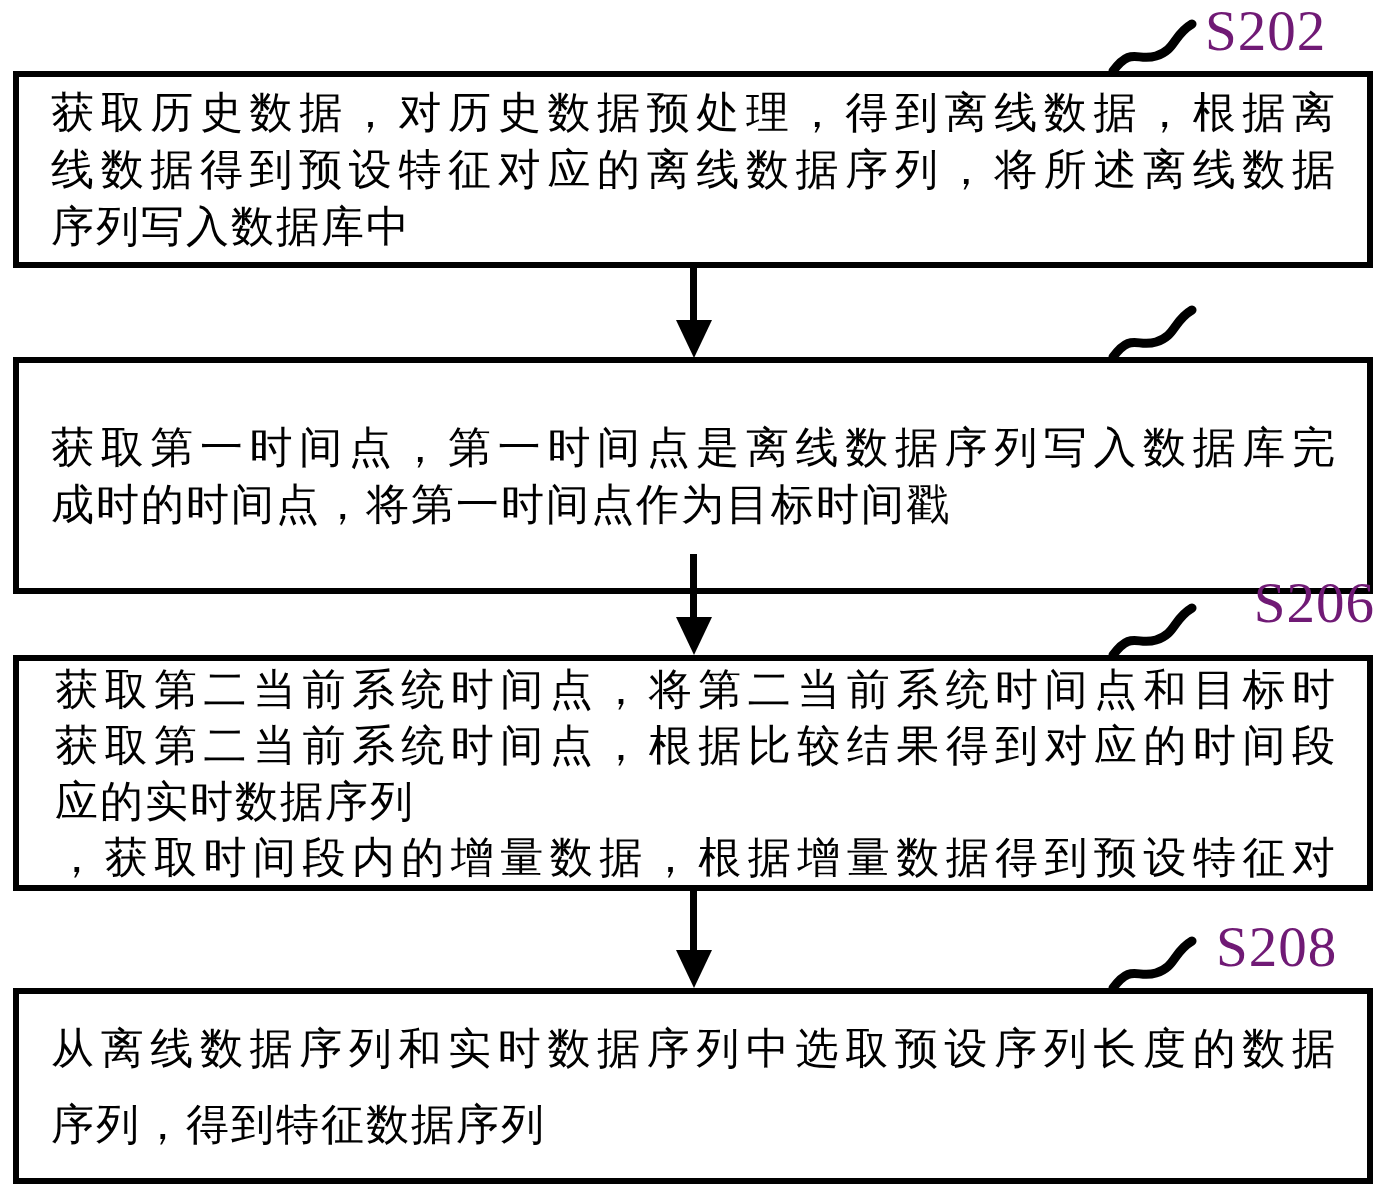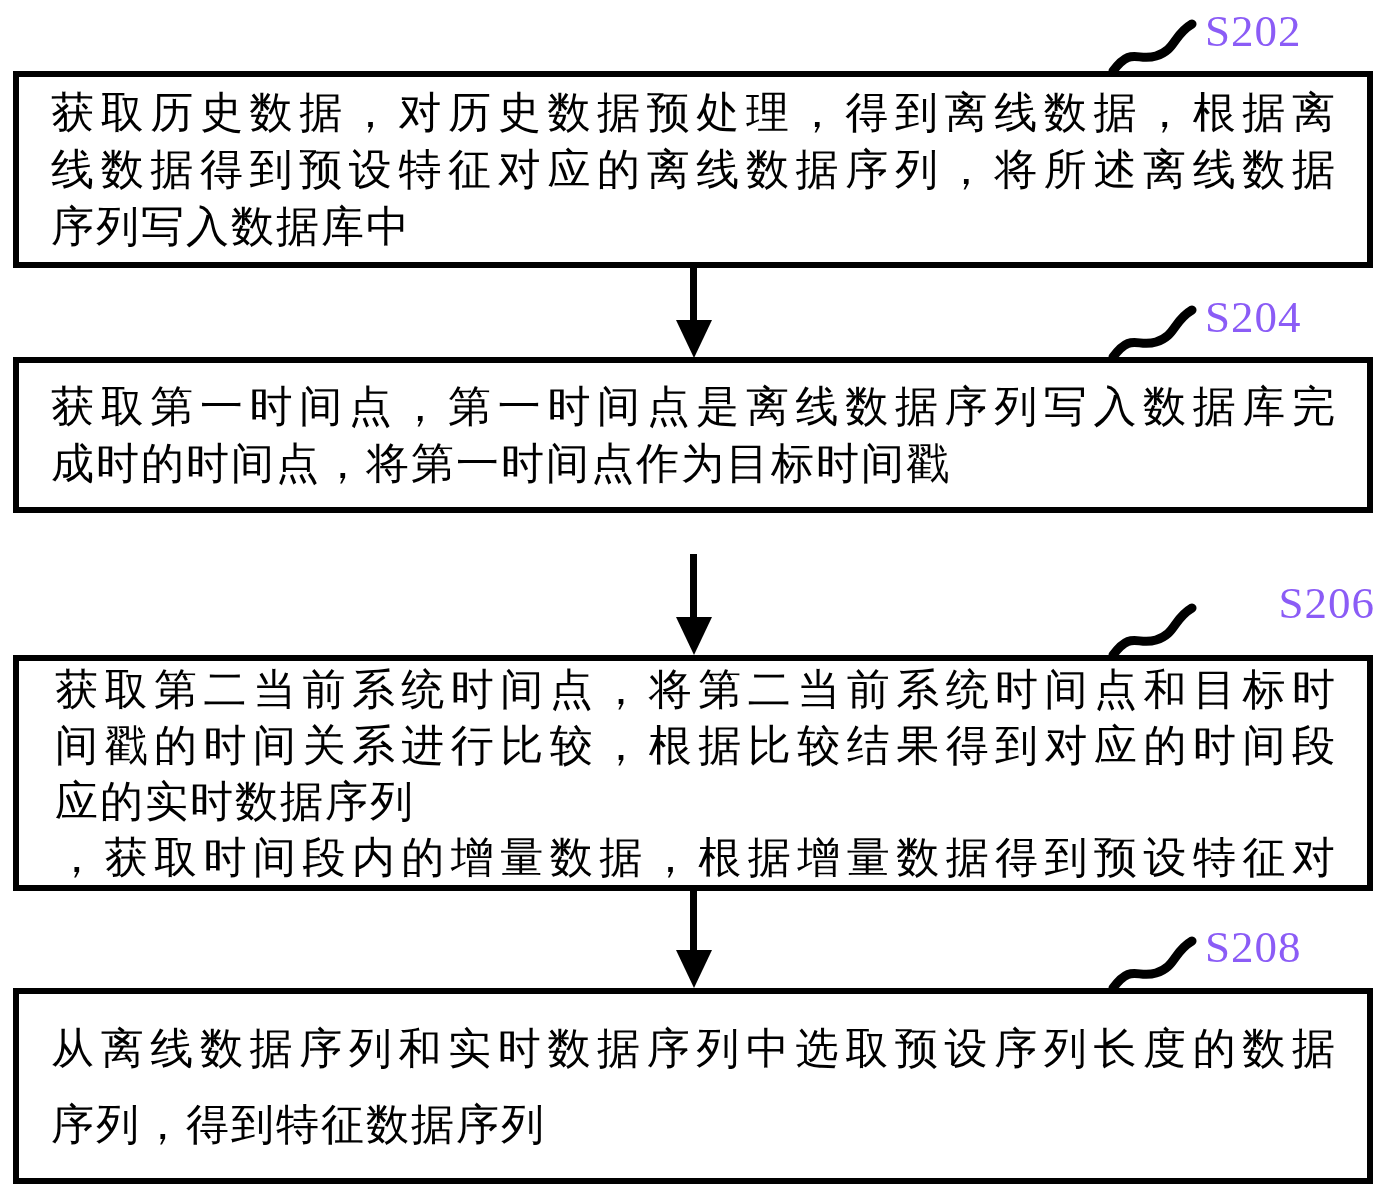--- a/index.html
+++ b/index.html
@@ -25,21 +25,21 @@
     background: #ffffff;
     display: flex;
     flex-direction: column;
     justify-content: center;
     padding: 0 32px;
     font-size: 43px;
     line-height: 57px;
     font-weight: 400;
   }
   .box-1 { top: 71px;  height: 197px; }
-  .box-2 { top: 357px; height: 156px; }
+  .box-2 { top: 357px; height: 237px; }
   .box-3 { top: 655px; height: 236px; line-height: 56px; padding-left: 36px; }
   .box-4 { top: 988px; height: 196px; gap: 19px; }
   .line { white-space: nowrap; }
   .line.full {
     text-align: justify;
     text-align-last: justify;
     white-space: normal;
   }
   .line.last {
     text-align: left;
@@ -70,29 +70,29 @@
   .ah-1 { top: 320px; }
   .al-2 { top: 554px; height: 63px; }
   .ah-2 { top: 617px; }
   .al-3 { top: 891px; height: 59px; }
   .ah-3 { top: 950px; }
   .step-label {
     position: absolute;
     left: 1205px;
     width: 170px;
     font-family: "Liberation Serif", serif;
-    font-size: 45px;
+    font-size: 57px;
     line-height: 46px;
-    color: #8b5cf6;
+    color: #701a75;
     letter-spacing: 1px;
   }
   .sl-1 { top: 8px; }
   .sl-2 { top: 294px; }
   .sl-3 { top: 580px; text-align: right; }
-  .sl-4 { top: 924px; }
+  .sl-4 { top: 924px; margin-left: 11px; }
   .squiggle {
     position: absolute;
     left: 1108px;
     width: 92px;
     height: 54px;
   }
   .sq-1 { top: 19px; }
   .sq-2 { top: 305px; }
   .sq-3 { top: 603px; }
   .sq-4 { top: 936px; }
@@ -119,38 +119,37 @@
   </div>
 
   <div class="arrow">
     <div class="arrow-line al-1"></div>
     <div class="arrow-head ah-1"></div>
   </div>
 
   <svg class="squiggle sq-2" viewBox="0 0 92 54" aria-hidden="true">
     <path d="M5,52 C24,27 29,43 48,37 C68,31 65,16 84,5"></path>
   </svg>
-  <div class="step-label sl-2">S204</div>
   <div class="step-box box-2">
     <div class="line full">获取第一时间点，第一时间点是离线数据序列写入数据库完</div>
     <div class="line last">成时的时间点，将第一时间点作为目标时间戳</div>
   </div>
 
   <div class="arrow">
     <div class="arrow-line al-2"></div>
     <div class="arrow-head ah-2"></div>
   </div>
 
   <svg class="squiggle sq-3" viewBox="0 0 92 54" aria-hidden="true">
     <path d="M5,52 C24,27 29,43 48,37 C68,31 65,16 84,5"></path>
   </svg>
   <div class="step-label sl-3">S206</div>
   <div class="step-box box-3">
     <div class="line full">获取第二当前系统时间点，将第二当前系统时间点和目标时</div>
-    <div class="line full">间戳的时间关系进行比较，根据比较结果得到对应的时间段</div>
+    <div class="line full">获取第二当前系统时间点，根据比较结果得到对应的时间段</div>
     <div class="line last">应的实时数据序列</div>
     <div class="line full">，获取时间段内的增量数据，根据增量数据得到预设特征对</div>
   </div>
 
   <div class="arrow">
     <div class="arrow-line al-3"></div>
     <div class="arrow-head ah-3"></div>
   </div>
 
   <svg class="squiggle sq-4" viewBox="0 0 92 54" aria-hidden="true">

